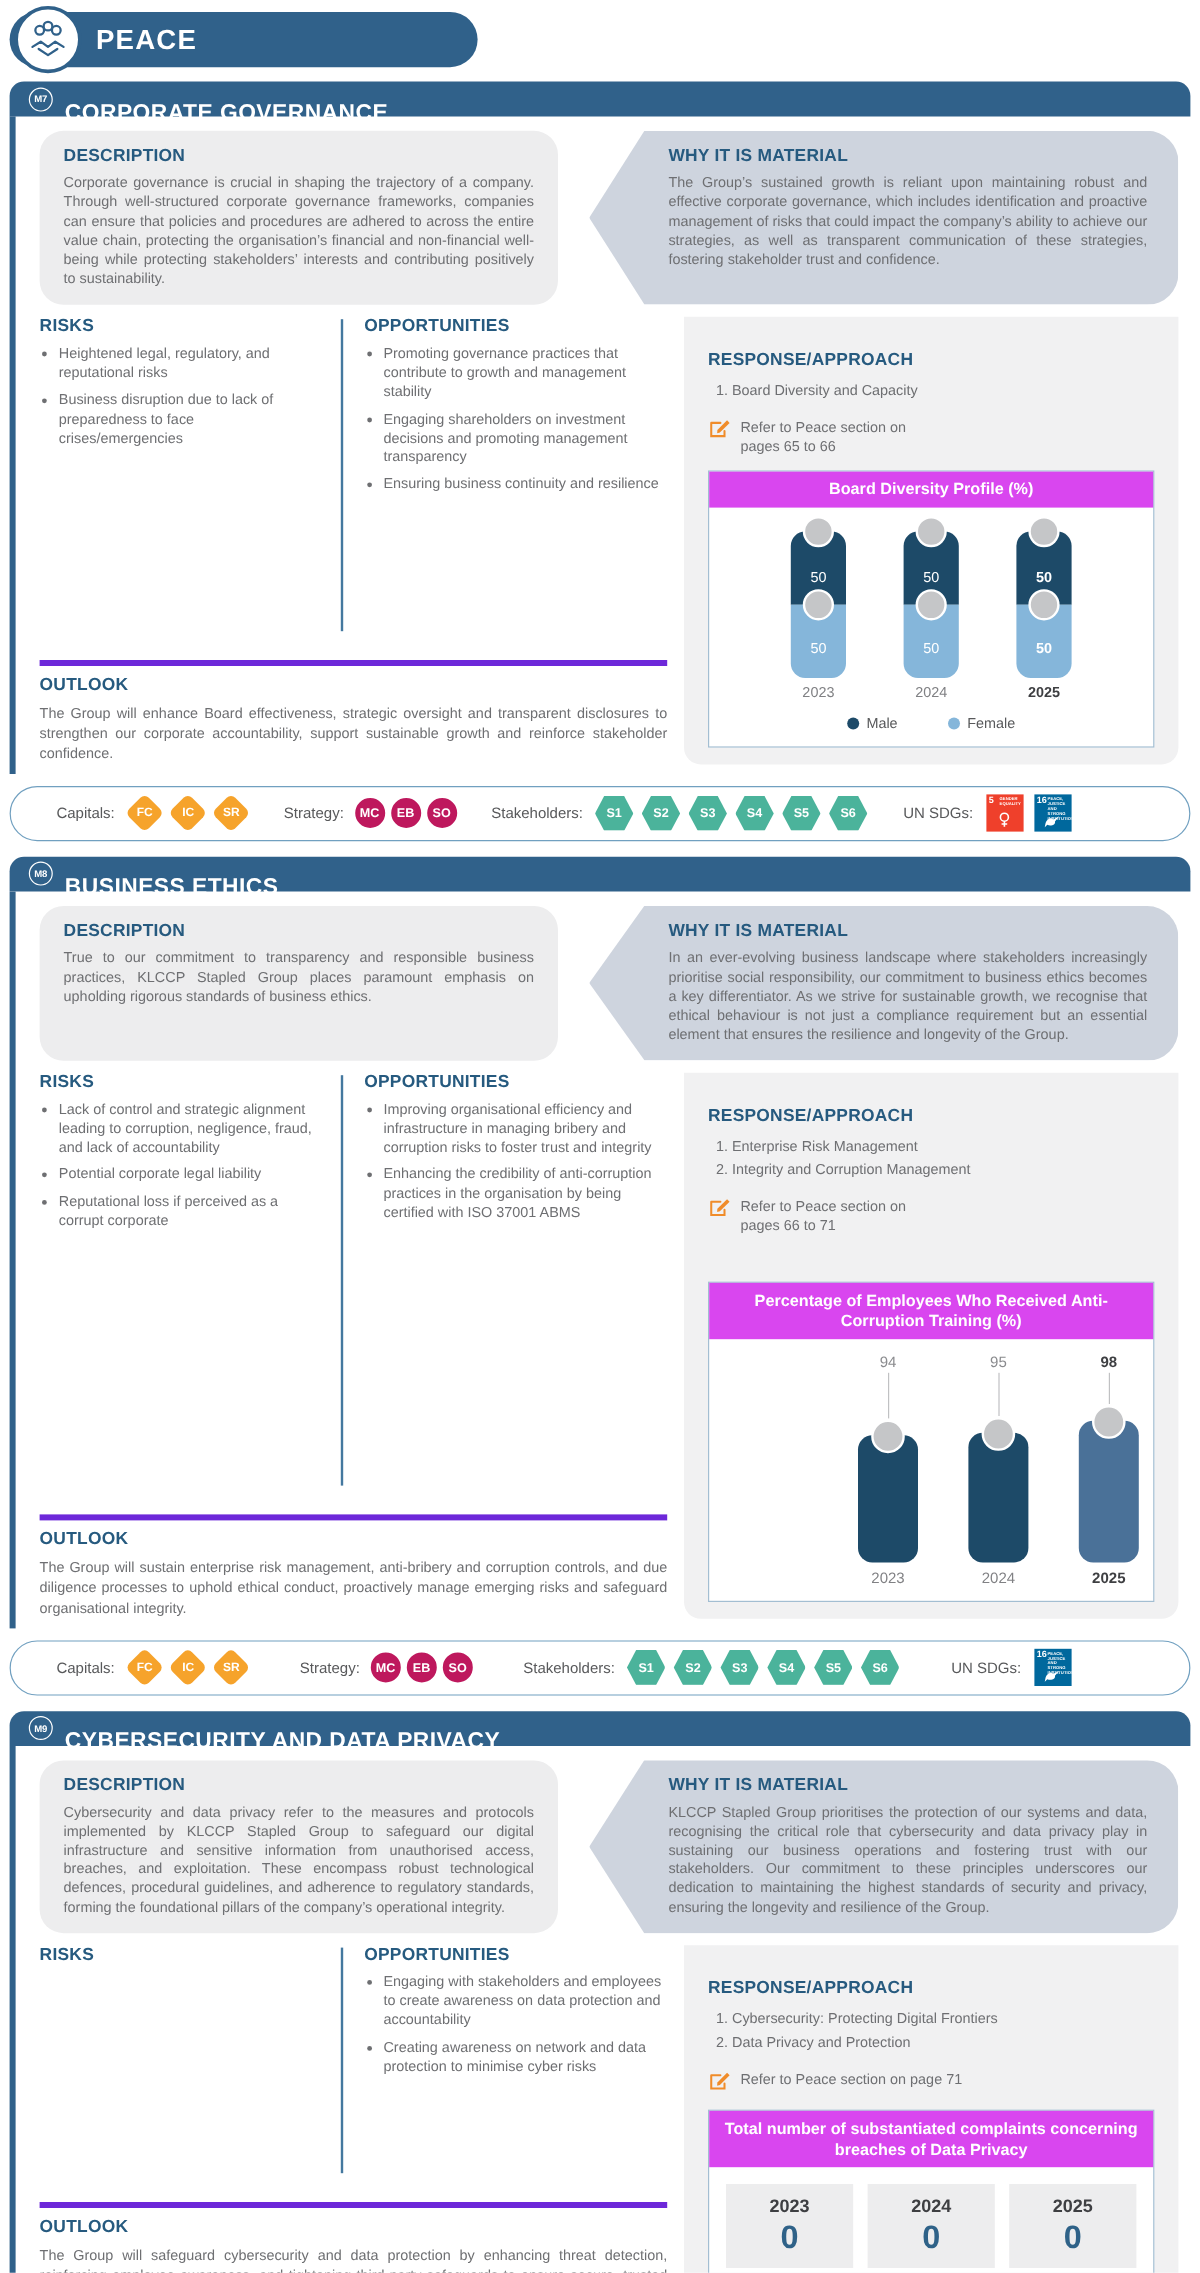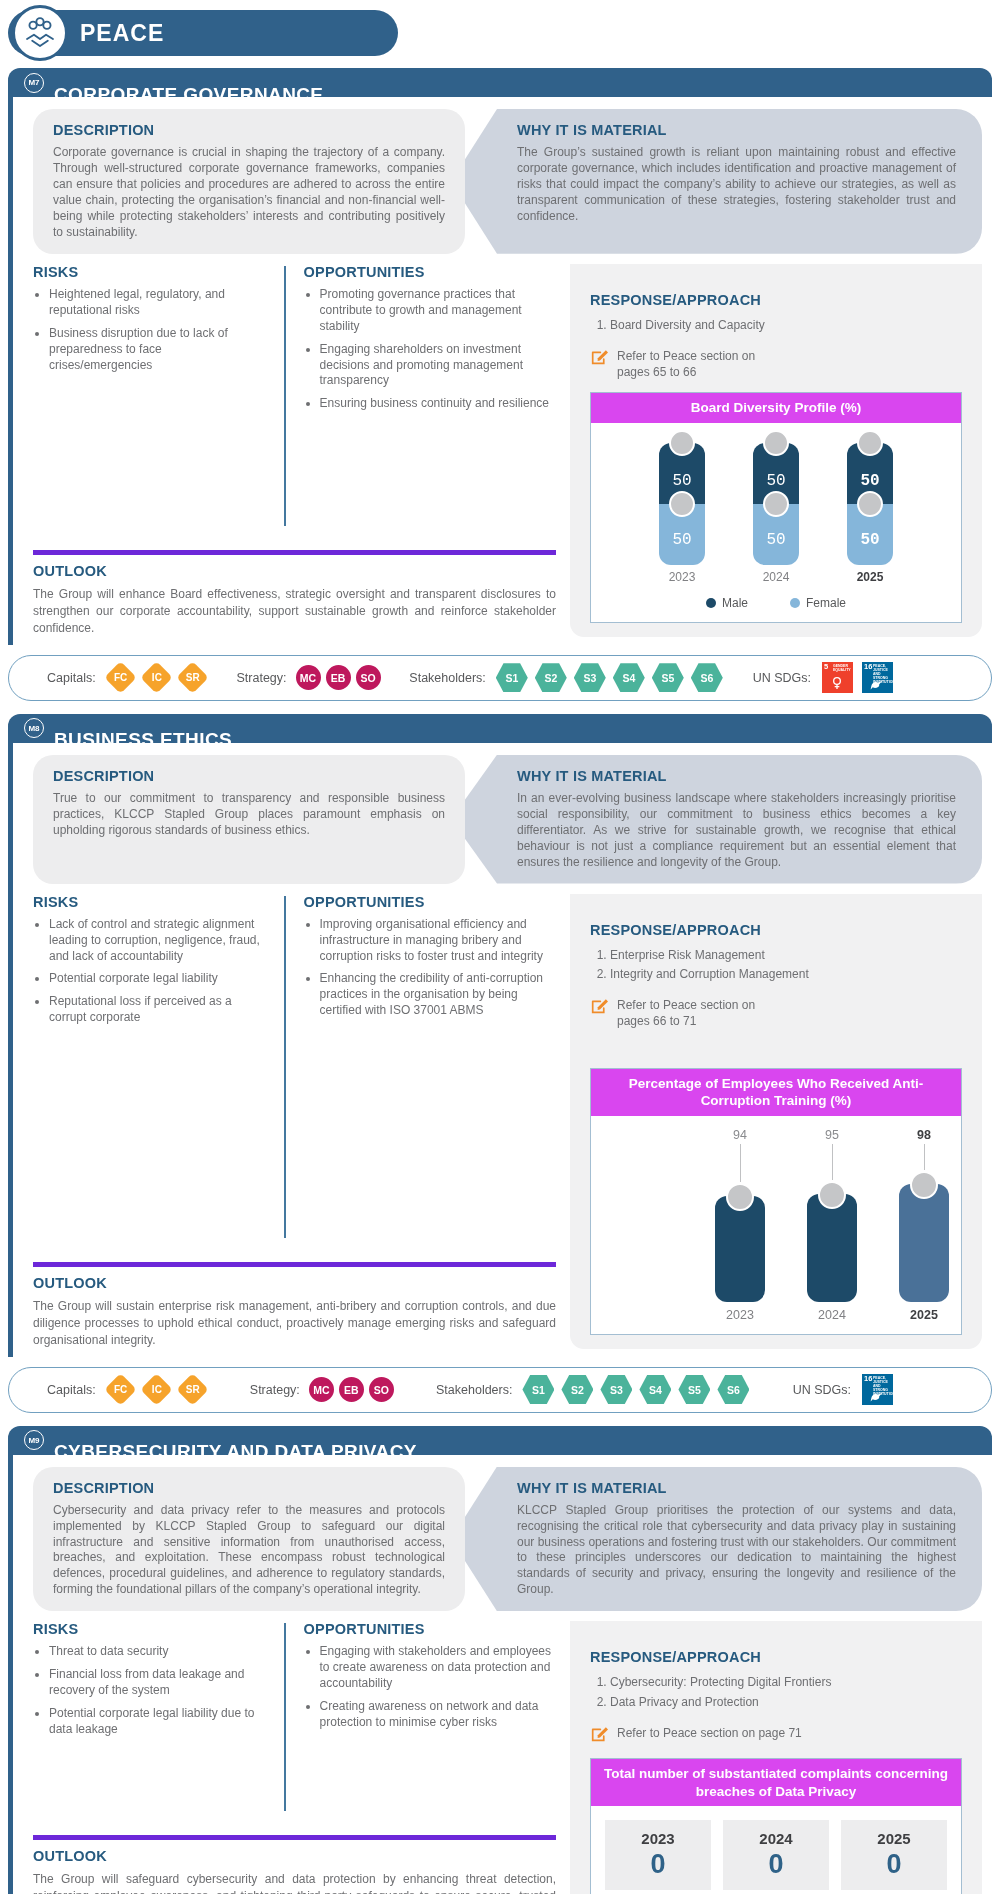--- a/index.html
+++ b/index.html
@@ -16,21 +16,21 @@
 
   
   .card { margin-bottom:13px; }
   .card-head { background:#30618a; color:#fff; border-radius:12px 12px 0 0; height:29px;
     display:flex; align-items:center; gap:10px; padding:0 16px; }
   .card-title { font-weight:bold; font-size:19px; letter-spacing:.4px;margin-top:24px; }
   .mbadge { width:20px; height:20px; border:1.5px solid #fff; border-radius:50%; flex:none;
     display:flex; align-items:center; justify-content:center; font-size:8px; font-weight:bold; }
   .card-body { border-left:5px solid #30618a; padding:12px 10px 8px 20px; }
 
-  .row-top { display:flex; margin-bottom:10px; }
+  .row-top { display:flex; margin-bottom:10px;gap:40px; }
   .desc-box { background:#ededee; border-radius:20px; padding:13px 20px 13px 20px; width:432px;
     flex:none; position:relative; z-index:1; }
   .why-box { background:#ced4de; flex:1; margin-left:-14px; border-radius:26px;
     padding:13px 26px 13px 66px;
     clip-path:polygon(46px 0, 100% 0, 100% 100%, 46px 100%, 0 50%); }
   h3.sec { color:#265a7f; font-weight:bold; font-size:14.5px; margin:0 0 7px; letter-spacing:.2px; }
   p.body { margin:0; font-size:12px; line-height:1.33; text-align:justify; }
 
   .row-mid { display:flex; align-items:stretch; }
   .left-wrap { flex:1; display:flex; flex-direction:column; padding-right:14px; }
@@ -53,21 +53,21 @@
   .refer svg { flex:none; margin-top:1px; }
 
   .chartbox { background:#fff; border:1.5px solid #a3bed2; margin-top:auto; }
   .chart-title { background:#d946ef; color:#fff; font-weight:bold; font-size:13.5px;
     text-align:center; padding:6px 10px; line-height:1.3; }
 
   
   .pills { display:flex; justify-content:center; gap:48px; padding:20px 8px 4px; }
   .pill { width:46px; text-align:center; }
   .pill-bars { position:relative; }
-  .seg { height:61px; display:flex; align-items:center; justify-content:center; color:#fff; font-size:16px;font-family:Liberation Mono, monospace; }
+  .seg { height:61px; display:flex; align-items:center; justify-content:center; color:#fff; font-size:12px; }
   .seg.male { background:#1d4a68; border-radius:12px 12px 0 0; padding-top:16px; }
   .seg.female { background:#85b6da; border-radius:0 0 12px 12px; padding-top:12px; }
   .pc { position:absolute; left:50%; transform:translateX(-50%); width:26px; height:26px;
     background:#c5c6c8; border:2px solid #fff; border-radius:50%; }
   .pc.top { top:-13px; } .pc.mid { top:48px; }
   .pyear { margin-top:5px; font-size:12px; color:#808184; }
   .pill.bold .seg, .pill.bold .pyear { font-weight:bold; }
   .pill.bold .pyear { color:#3e3f42; }
   .legend { display:flex; justify-content:center; gap:42px; padding:8px 0 12px; font-size:12px; color:#58595b; }
   .lg { display:flex; align-items:center; gap:6px; }
@@ -424,25 +424,20 @@
         <div class="why-box">
           <h3 class="sec">WHY IT IS MATERIAL</h3>
           <p class="body">KLCCP Stapled Group prioritises the protection of our systems and data, recognising the critical role that cybersecurity and data privacy play in sustaining our business operations and fostering trust with our stakeholders. Our commitment to these principles underscores our dedication to maintaining the highest standards of security and privacy, ensuring the longevity and resilience of the Group.</p>
         </div>
       </div>
       <div class="row-mid" style="min-height:300px">
         <div class="left-wrap">
           <div class="ro-row">
             <div class="risk-col">
               <h3 class="sec">RISKS</h3>
-              <ul class="blist">
-                <li>Threat to data security</li>
-                <li>Financial loss from data leakage and recovery of the system</li>
-                <li>Potential corporate legal liability due to data leakage</li>
-              </ul>
             </div>
             <div class="vdiv"></div>
             <div class="opp-col">
               <h3 class="sec">OPPORTUNITIES</h3>
               <ul class="blist">
                 <li>Engaging with stakeholders and employees to create awareness on data protection and accountability</li>
                 <li>Creating awareness on network and data protection to minimise cyber risks</li>
               </ul>
             </div>
           </div>

